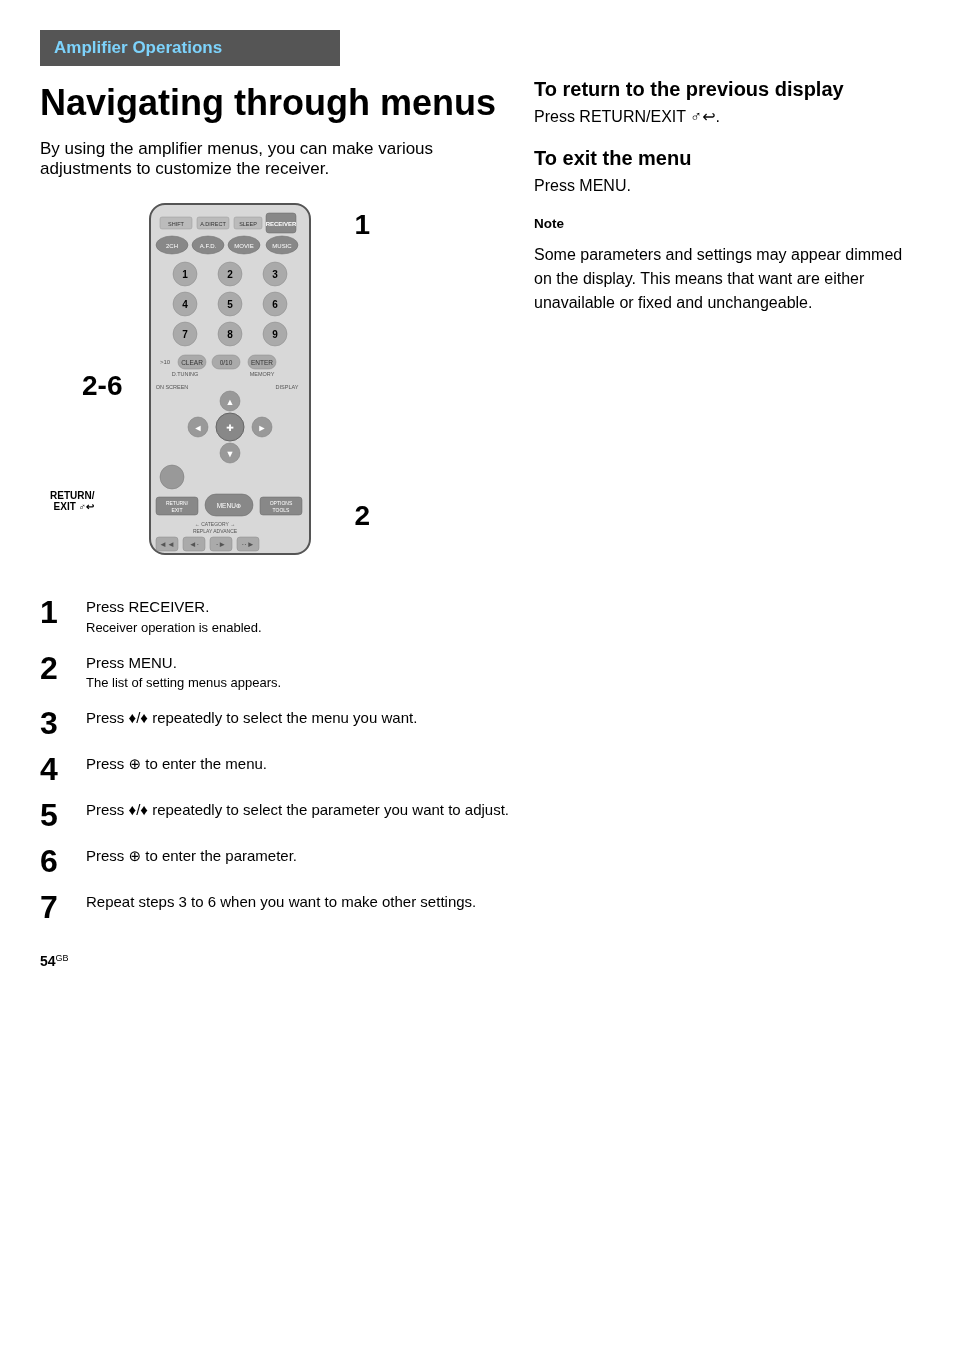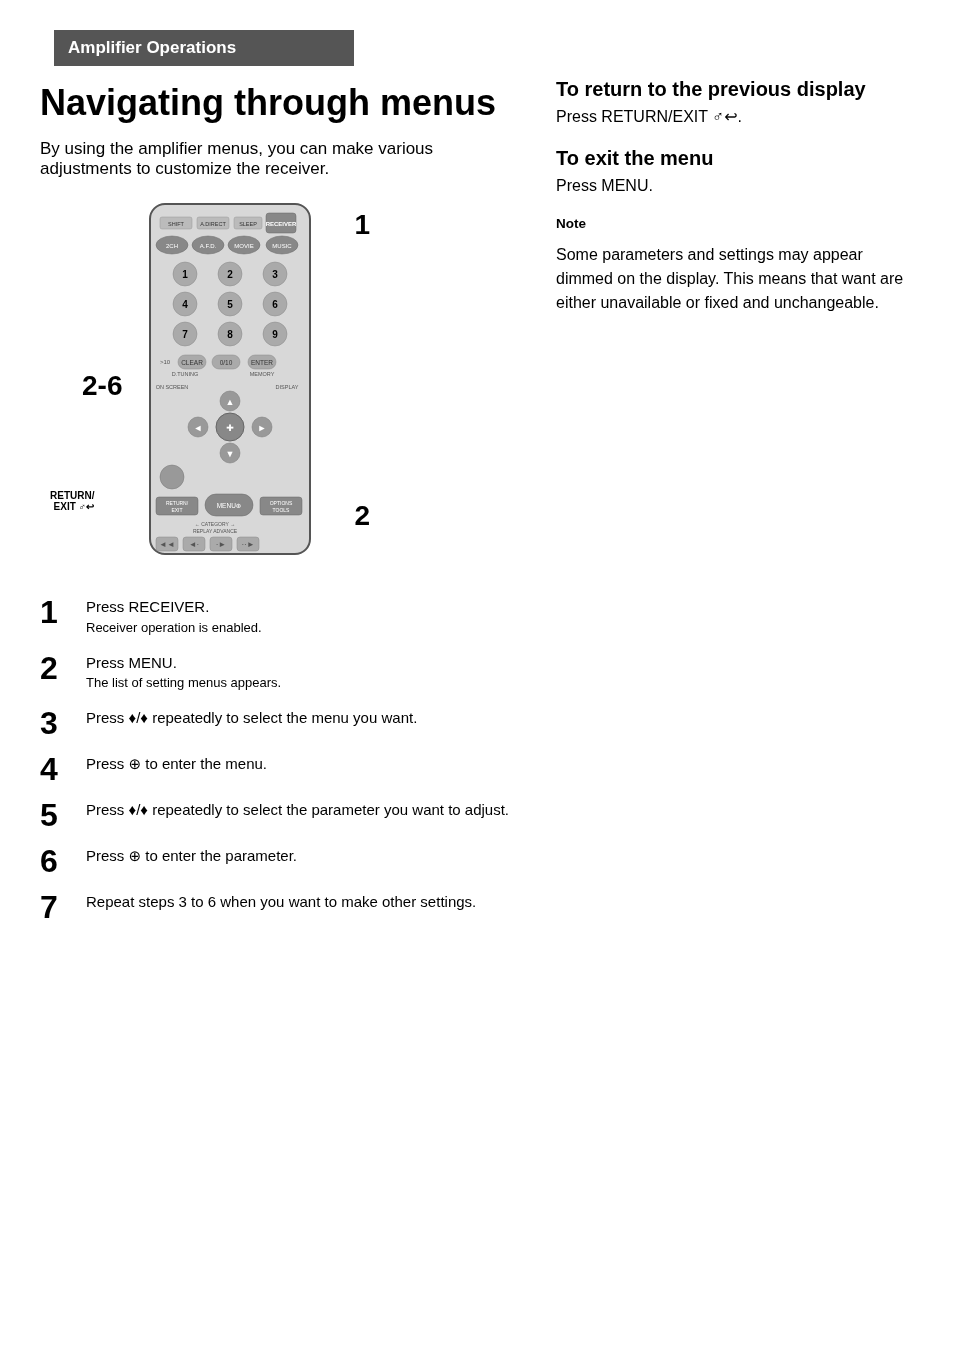--- a/index.html
+++ b/index.html
@@ -8,48 +8,47 @@
       font-family: Arial, Helvetica, sans-serif;
       font-size: 13px;
       color: #000;
       width: 954px;
       min-height: 1352px;
       padding: 30px 40px;
     }
 
     .header-bar {
       background: #555;
-      color: #ffffff;
+      color: #7dd3fc;
       padding: 8px 14px;
       font-size: 17px;
       font-weight: bold;
       margin-bottom: 12px;
       display: inline-block;
       width: auto;
       min-width: 300px;
-      margin-left: 14px;
     }
 
     .page-title {
       font-size: 36px;
       font-weight: bold;
       line-height: 1.15;
       margin-bottom: 16px;
       margin-top: 4px;
     }
 
     .intro-text {
       font-size: 17px;
       margin-bottom: 20px;
       max-width: 420px;
     }
 
     .main-layout {
       display: flex;
-      gap: 36px;
+      gap: 14px;
     }
 
     .left-col {
       width: 480px;
       flex-shrink: 0;
     }
 
     .right-col {
       flex: 1;
       padding-top: 0;
@@ -346,20 +345,23 @@
         </div>
       </li>
       <li class="step-item">
         <span class="step-num">7</span>
         <div class="step-content">
           <span class="step-title">Repeat steps 3 to 6 when you want to make other settings.</span>
         </div>
       </li>
     </ol>
 
+    <div class="page-footer">
+      <span class="page-num">54</span><span class="superscript">GB</span>
+    </div>
   </div>
 
   <div class="right-col">
     <h2 class="section-title-large">To return to the previous display</h2>
     <p class="section-body">Press RETURN/EXIT ♂↩.</p>
 
     <h2 class="section-title-large">To exit the menu</h2>
     <p class="section-body">Press MENU.</p>
 
     <p class="note-title">Note</p>

